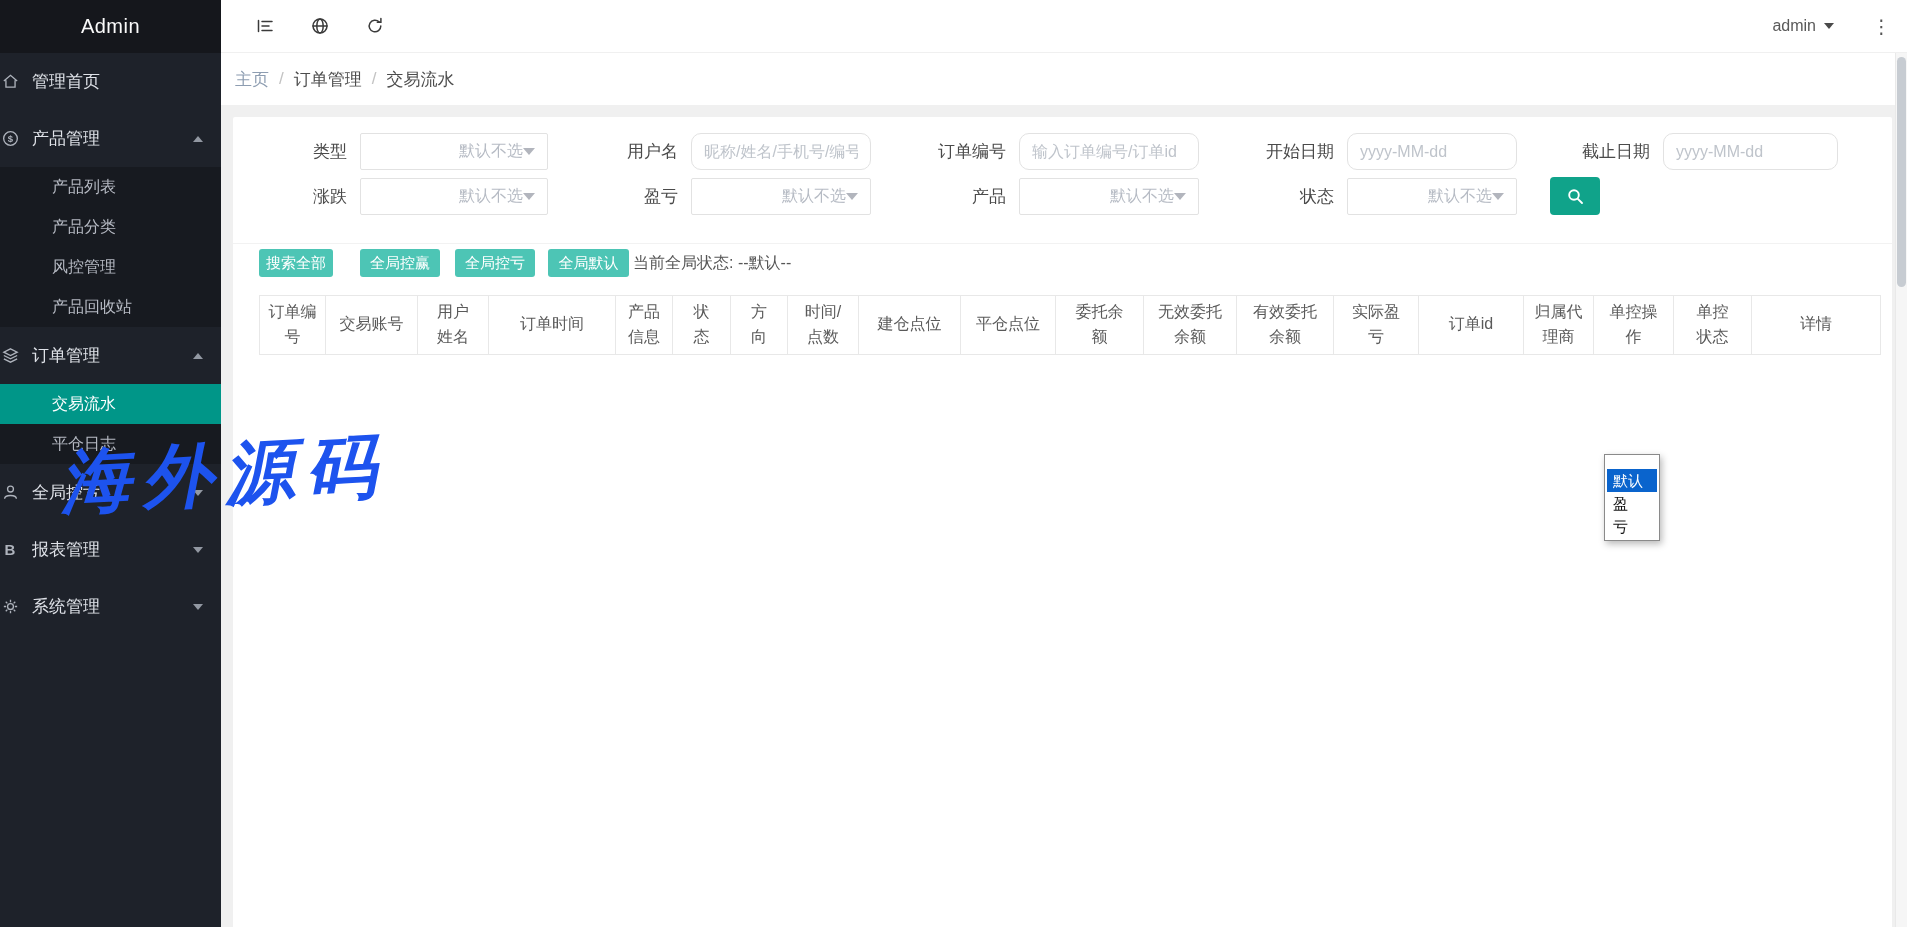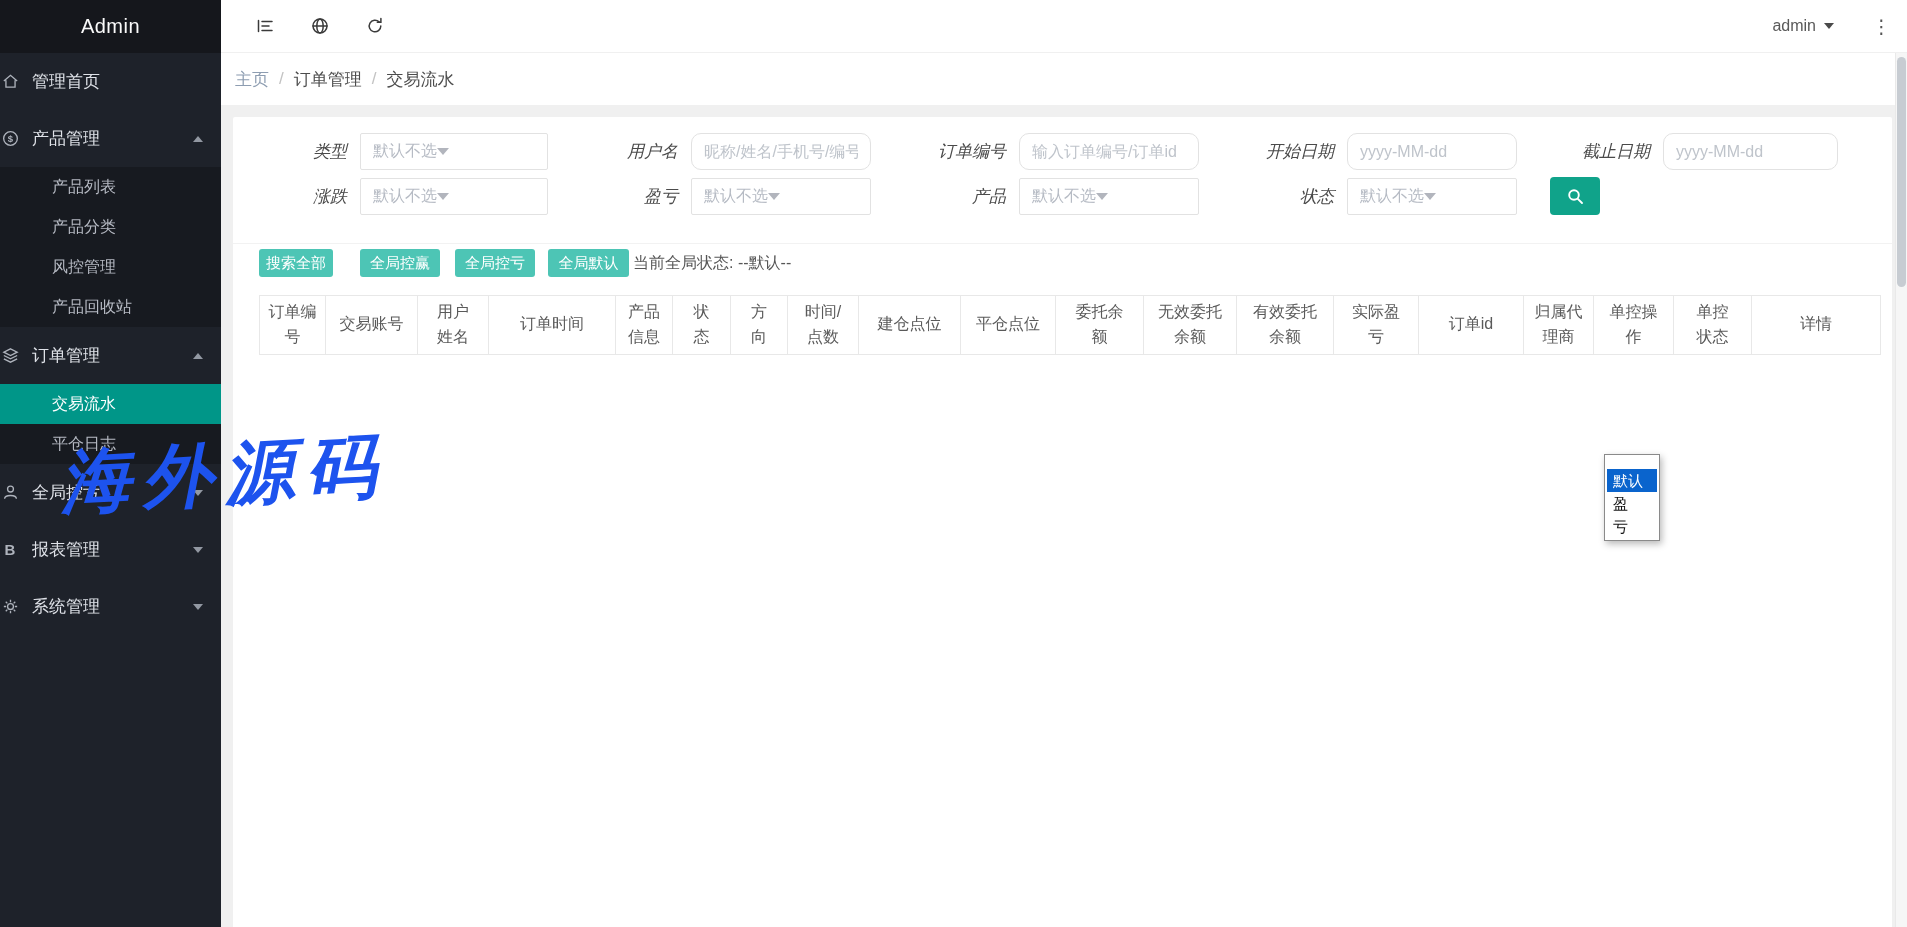--- a/index.html
+++ b/index.html
@@ -43,23 +43,23 @@
   .crumb-sep{color:#c3c3c3;margin:0 10px;}
   .crumb-mid{color:#4c4c4c;cursor:pointer;}
   .crumb-cur{color:#4c4c4c;}
 
   
   .content{position:absolute;left:221px;top:105px;width:1686px;height:822px;background:#f0f0f0;}
   .card{position:absolute;left:12px;top:12px;width:1659px;height:812px;background:#fff;border-radius:2px;}
 
   
   .fg{position:absolute;display:flex;align-items:center;height:37px;}
-  .flabel{display:inline-block;width:100px;text-align:right;margin-right:13px;color:#4a4a4a;font-size:17px;font-style:italic;}
+  .flabel{display:inline-block;width:100px;text-align:right;margin-right:13px;color:#4a4a4a;font-size:17px;}
   .fselect{height:37px;border:1px solid #e2e2e2;border-radius:2px;background:#fff;display:flex;
-           align-items:center;justify-content:flex-start;padding:0 12px;cursor:pointer;}
+           align-items:center;justify-content:flex-end;padding:0 12px;cursor:pointer;}
   .fval{color:#b6bbc4;font-size:16px;}
   .fcaret{width:0;height:0;border-left:6px solid transparent;border-right:6px solid transparent;
           border-top:7px solid #b2b5bd;}
   .finput{height:37px;border:1px solid #e2e2e2;border-radius:10px;padding:0 12px;font-size:16px;
           color:#555;outline:none;font-family:inherit;}
   .finput::placeholder{color:#bfc4cb;}
   .search-btn{position:absolute;width:50px;height:38px;border:none;border-radius:4px;background:#10a38a;
               display:flex;align-items:center;justify-content:center;cursor:pointer;}
   .divider{position:absolute;left:0;top:126px;width:100%;height:1px;background:#f2f2f2;}
 

